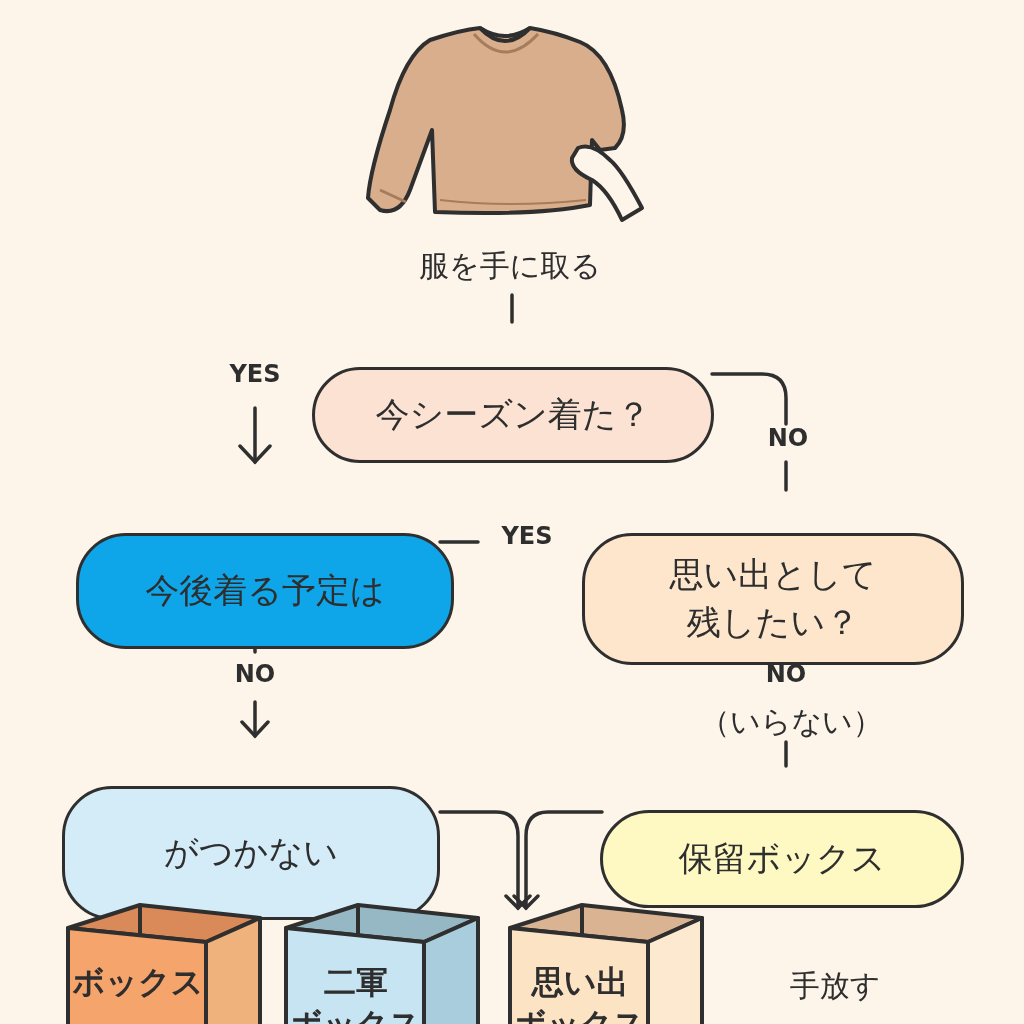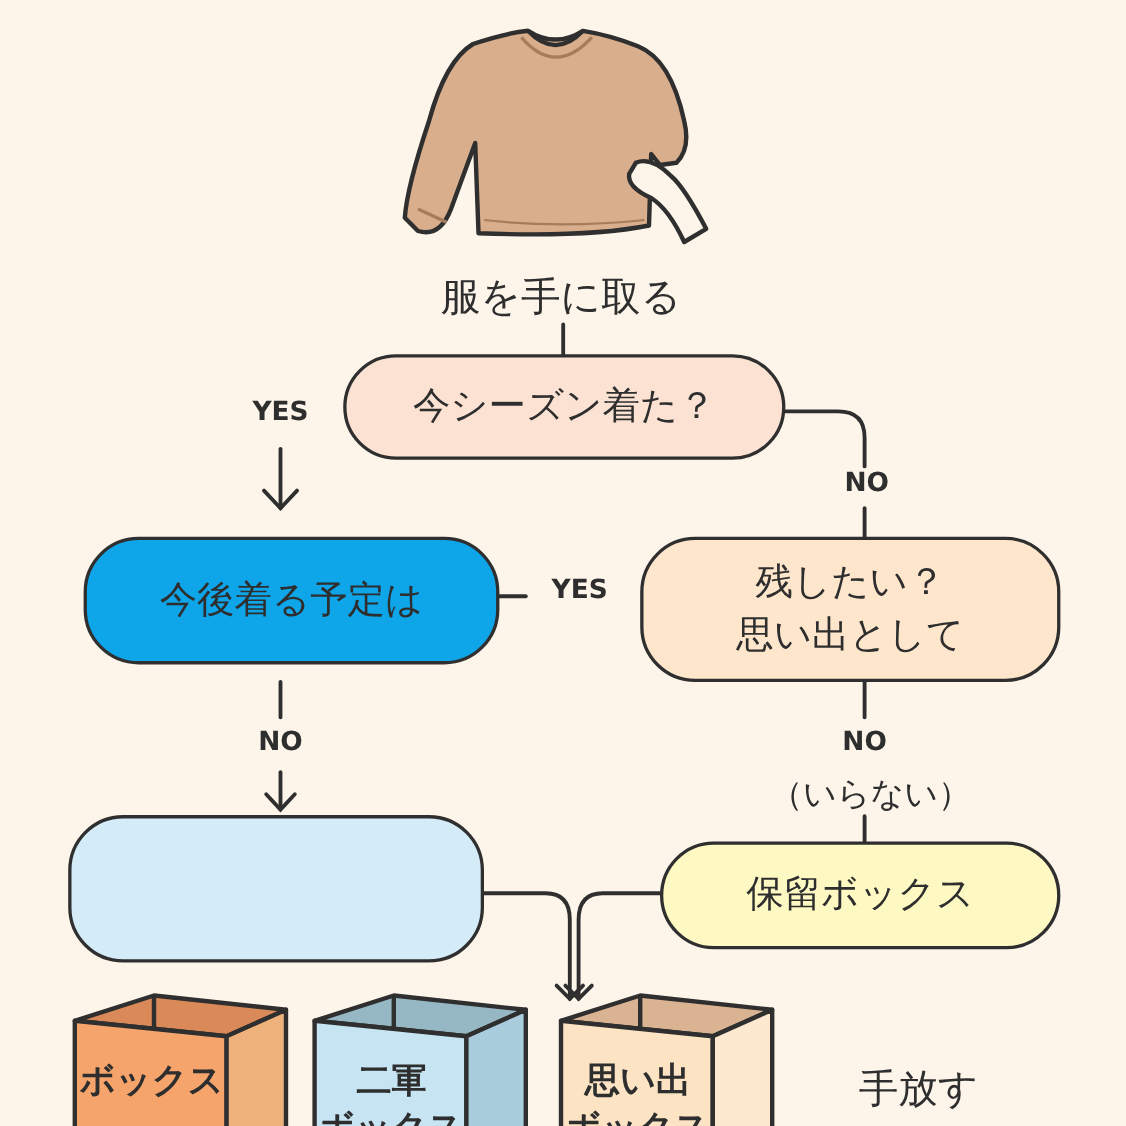--- a/index.html
+++ b/index.html
@@ -2,23 +2,23 @@
 <html><head>
 <meta charset="utf-8">
 <style>
   html, body { margin:0; padding:0; }
   body { width:1024px; height:1024px; overflow:hidden; background:#fdf5ea; position:relative;
          font-family:"DejaVu Sans", "Liberation Sans", sans-serif; color:#2e2e2e; }
   .abs { position:absolute; }
   svg.lines { position:absolute; left:0; top:0; width:1024px; height:1024px; }
   .node { position:absolute; box-sizing:border-box; border:3.5px solid #2f2f2f; border-radius:50px;
           display:flex; flex-direction:column; align-items:center; justify-content:center;
-          font-size:34px; line-height:1.4; text-align:center; }
+          font-size:34px; line-height:1.4; text-align:center;margin-top:45px; }
   .lbl { position:absolute; font-size:24px; font-weight:bold; text-align:center; white-space:nowrap; }
-  .txt { position:absolute; font-size:36px; white-space:nowrap; text-align:center; }
+  .txt { position:absolute; font-size:30px; white-space:nowrap; text-align:center; }
   .boxlabel { position:absolute; font-size:32px; font-weight:bold; text-align:center; line-height:1.3; white-space:nowrap; }
 </style>
 </head>
 <body>
 
 <svg class="lines" viewBox="0 0 1024 1024">
   <g fill="none" stroke="#2f2f2f" stroke-width="3.5" stroke-linecap="round">
 
     <line x1="512" y1="295" x2="512" y2="322"></line>
 
@@ -63,27 +63,28 @@
 <div class="lbl" style="left:215px;top:360px;width:80px;">YES</div>
 <div class="lbl" style="left:748px;top:424px;width:80px;">NO</div>
 
 <div class="node" style="left:76px;top:488px;width:378px;height:116px;background:#0ea5e9;">
   <span>今後着る予定は</span>
 </div>
 <div class="lbl" style="left:482px;top:522px;width:90px;">YES</div>
 <div class="lbl" style="left:215px;top:660px;width:80px;">NO</div>
 
 <div class="node" style="left:582px;top:488px;width:382px;height:132px;background:#fde6cc;">
+  <span>思い出として</span>
   <span>残したい？</span>
-  <span>思い出として</span>
 </div>
 <div class="lbl" style="left:746px;top:660px;width:80px;">NO</div>
 <div class="txt" style="left:700px;top:702px;width:172px;font-size:30px;font-family:Liberation Serif, serif;">（いらない）</div>
 
 <div class="node" style="left:62px;top:741px;width:378px;height:134px;background:#d3ecf8;">
+  <span>がつかない</span>
 </div>
 
 <div class="node" style="left:600px;top:765px;width:364px;height:98px;background:#fef9c3;">
   <span>保留ボックス</span>
 </div>
 
 <svg class="abs" style="left:60px;top:900px;width:660px;height:124px" viewBox="0 0 660 124">
   <g stroke="#2f2f2f" stroke-width="4" stroke-linejoin="round">
     <g>
       <polygon points="8,28 80,5 200,18 146,42" fill="#d98a58"></polygon>

